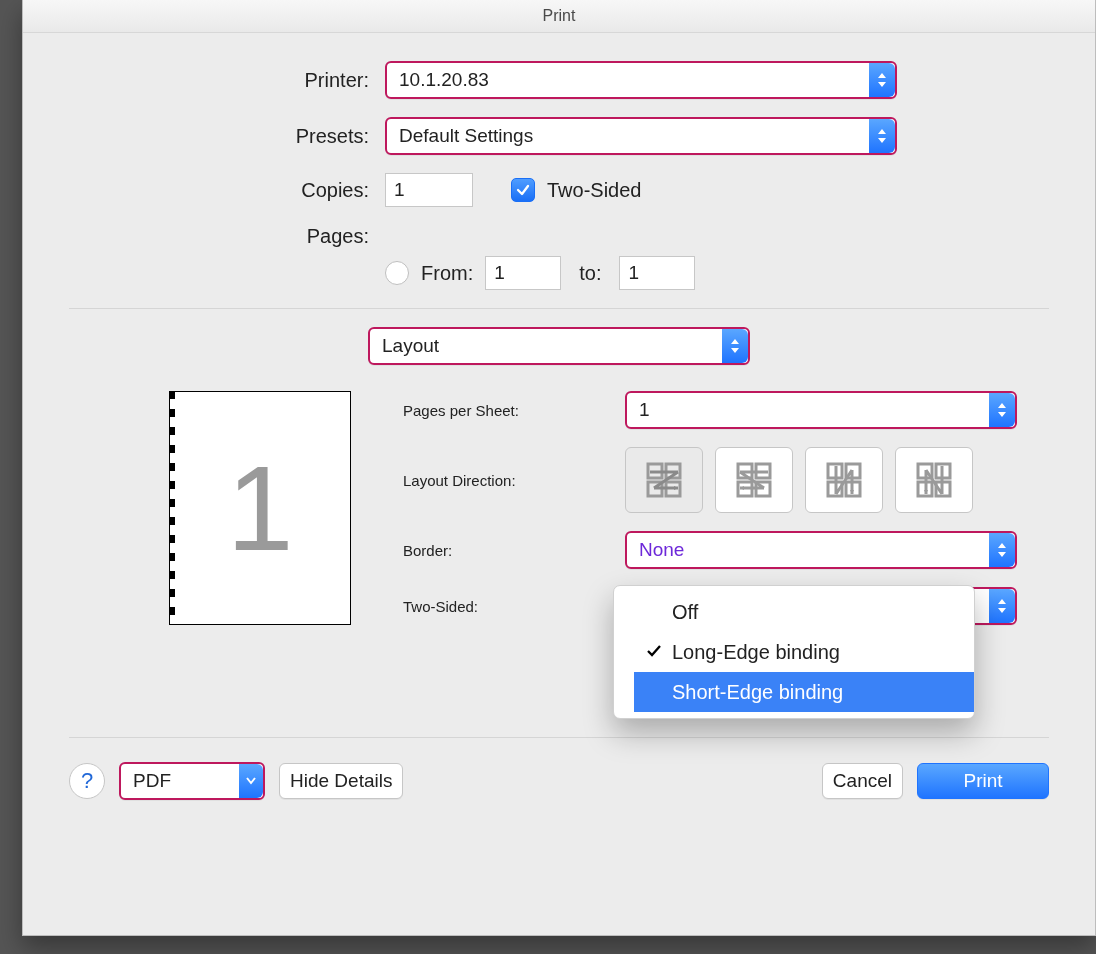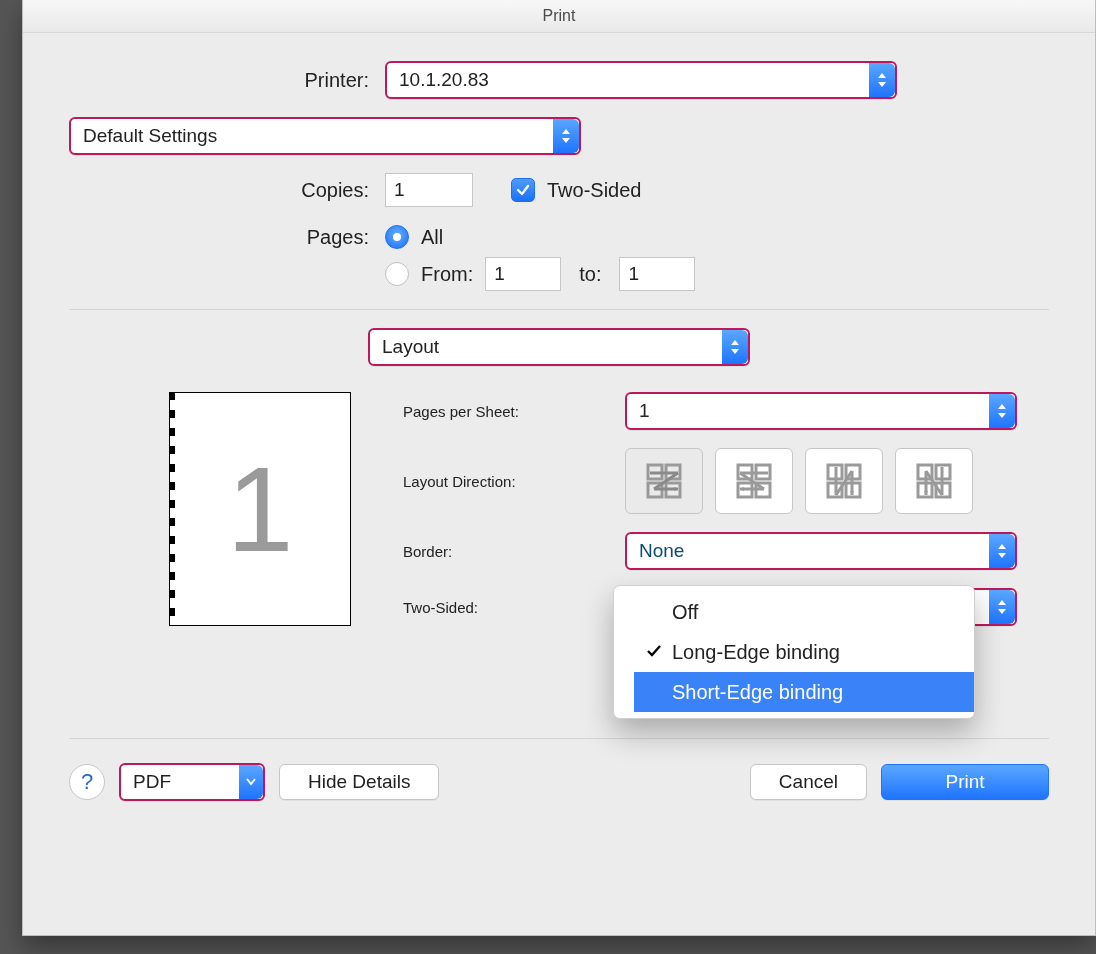--- a/index.html
+++ b/index.html
@@ -61,21 +61,21 @@
   }
   .preview .perf{position:absolute;left:-1px;top:-1px;bottom:-1px;width:6px;
     background:repeating-linear-gradient(to bottom,#000 0,#000 8px,transparent 8px,transparent 18px);}
   
   .dirbtn{
     width:76px;height:64px;border:1px solid #c6c6c6;border-radius:6px;background:#fff;display:inline-flex;align-items:center;justify-content:center;
   }
   .dirbtn.sel{background:#eaeaea;}
   
   .btn{
-    height:34px;padding:0 28px;border-radius:6px;border:1px solid #c6c6c6;background:#fff;font-size:19px;display:inline-flex;align-items:center;justify-content:center;
+    height:34px;padding:0 10px;border-radius:6px;border:1px solid #c6c6c6;background:#fff;font-size:19px;display:inline-flex;align-items:center;justify-content:center;
     box-shadow:0 1px 0 rgba(0,0,0,.05);
   }
   .btn.primary{background:linear-gradient(#5aa7ff,#1f74ff);color:#fff;border-color:#1f74ff;}
   .help{width:34px;height:34px;border-radius:50%;border:1px solid #c6c6c6;background:#fff;color:#2168d8;font-size:22px;display:inline-flex;align-items:center;justify-content:center;}
   .footer{display:flex;align-items:center;gap:14px;padding:0 46px 26px 46px;}
   .footer .spacer{flex:1}
   
   .menu{
     position:absolute;background:#fff;border:1px solid #d0d0d0;border-radius:7px;
     box-shadow:0 14px 30px rgba(0,0,0,.28);padding:6px 0;font-size:20px;min-width:360px;
@@ -104,20 +104,21 @@
           <span class="cap">
             <svg width="10" height="14" viewBox="0 0 10 14">
                 <path d="M5 0 L9 5 H1 Z M5 14 L1 9 H9 Z" fill="#fff"></path>
               </svg>
           </span>
         </div>
       </div>
     </div>
 
     <div class="row">
+      <div class="lab">Presets:</div>
       <div class="val">
         <div class="popup" style="width:460px">
           <span>Default Settings</span>
           <span class="cap">
             <svg width="10" height="14" viewBox="0 0 10 14">
                 <path d="M5 0 L9 5 H1 Z M5 14 L1 9 H9 Z" fill="#fff"></path>
               </svg>
           </span>
         </div>
       </div>
@@ -132,24 +133,20 @@
           <svg width="14" height="14" viewBox="0 0 14 14">
               <path d="M2 7 L6 11 L12 3" stroke="#fff" stroke-width="2.3" fill="none" stroke-linecap="round" stroke-linejoin="round"></path>
             </svg>
         </span>
         <span style="font-size:20px">Two-Sided</span>
       </div>
     </div>
 
     <div class="row" style="margin-bottom:8px">
       <div class="lab">Pages:</div>
-      <div class="val">
-        <span class="radio on"></span>
-        <span style="font-size:20px">All</span>
-      </div>
     </div>
     <div class="row">
       <div class="lab"></div>
       <div class="val">
         <span class="radio"></span>
         <span style="font-size:20px">From:</span>
         <span class="textbox" style="width:58px">1</span>
         <span style="font-size:20px;margin:0 6px">to:</span>
         <span class="textbox" style="width:58px">1</span>
       </div>
@@ -241,21 +238,21 @@
                     <path d="M10 30 L12 34 L14 30 Z" fill="#9a9a9a" stroke="none"></path>
                   </g>
                 </svg>
             </div>
           </div>
         </div>
 
         <div class="subrow">
           <div class="sublab">Border:</div>
           <div class="popup" style="flex:1;max-width:340px">
-            <span style="color:#0c4a6e">None</span>
+            <span style="color:#6d28d9">None</span>
             <span class="cap">
               <svg width="10" height="14" viewBox="0 0 10 14">
                   <path d="M5 0 L9 5 H1 Z M5 14 L1 9 H9 Z" fill="#fff"></path>
                 </svg>
             </span>
           </div>
         </div>
 
         <div class="subrow">
           <div class="sublab">Two-Sided:</div>

